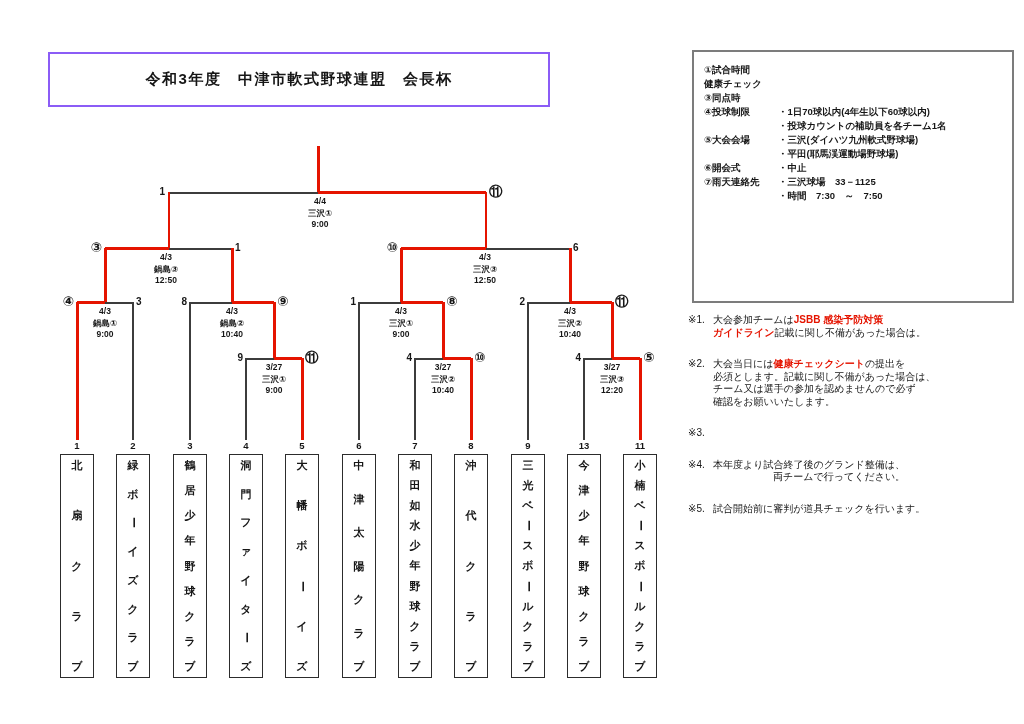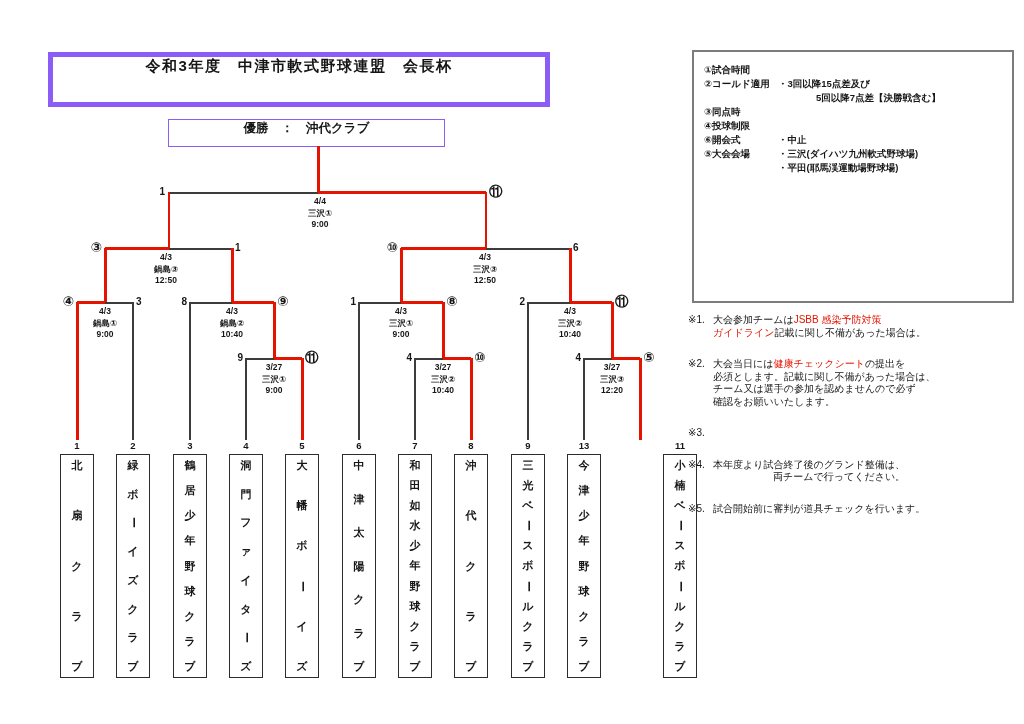--- a/index.html
+++ b/index.html
@@ -1,18 +1,18 @@
 <!DOCTYPE html>
 <html><head>
 <meta charset="utf-8">
 <style>
   html,body{margin:0;padding:0;background:#e9e9e9}
   .page{position:relative;width:1024px;height:724px;background:#ffffff;margin:0 auto;
         font-family:"Liberation Sans","DejaVu Sans",sans-serif;color:#161616;overflow:hidden}
-  .abox{position:absolute;border:5px solid #8b5cf6;display:flex;align-items:flex-start;justify-content:center;box-sizing:border-box}
+  .abox{position:absolute;border:2px solid #8b5cf6;display:flex;align-items:center;justify-content:center;box-sizing:border-box}
   .title-box{left:48px;top:52px;width:502px;height:55px;font-size:15px;font-weight:bold;letter-spacing:1.5px}
   .winner-box{left:168px;top:119px;width:277px;height:28px;font-size:12.5px;font-weight:bold;border-width:1.5px}
   .ln{position:absolute}
   .ln.h{background:#3c3c3c;height:1.5px}
   .ln.h.red{background:#e51400;height:2.5px}
   .ln.v{background:#3c3c3c;width:1.5px}
   .ln.v.red{background:#e51400;width:2.5px}
   .mlabel{position:absolute;transform:translateX(-50%);text-align:center;font-size:8.5px;font-weight:bold;
           line-height:11.5px;white-space:nowrap;background:#fff;padding:0 2px}
   .score{position:absolute;height:14px;line-height:14px;font-weight:bold;font-size:10px;width:30px}
@@ -27,34 +27,31 @@
   .tchar.rot{transform:rotate(90deg)}
   .rules{position:absolute;left:692px;top:50px;width:322px;height:253px;border:2px solid #7c7c7c;
          box-sizing:border-box;padding:11px 6px 6px 10px;font-size:9.5px;font-weight:bold;line-height:14px}
   .rrow{display:flex;align-items:flex-start}
   .rlabel{width:74px;flex:none}
   .rtext{white-space:pre-line}
   .notes{position:absolute;left:688px;top:314px;width:334px;font-size:10px;line-height:12.5px}
   .note{display:flex;margin-bottom:19px}
   .nno{width:25px;flex:none}
   .ntext{white-space:pre-line}
-  .red-t{color:#e51400;font-weight:normal}
+  .red-t{color:#e51400;font-weight:bold}
 </style>
 </head>
 <body>
 
 <div class="page">
 
   <div class="abox title-box">
     <span>令和3年度　中津市軟式野球連盟　会長杯</span>
   </div>
 
-  <div class="abox winner-box">
-    <span>優勝　：　沖代クラブ</span>
-  </div>
 
   <div id="lines">
       <div class="ln h" style="left: 168px; top: 192px; width: 150px;"></div>
       <div class="ln h red" style="left: 318px; top: 191px; width: 168px;"></div>
       <div class="ln h red" style="left: 105px; top: 247px; width: 64px;"></div>
       <div class="ln h" style="left: 169px; top: 248px; width: 63px;"></div>
       <div class="ln h red" style="left: 401px; top: 247px; width: 85px;"></div>
       <div class="ln h" style="left: 486px; top: 248px; width: 84px;"></div>
       <div class="ln h red" style="left: 77px; top: 301px; width: 28px;"></div>
       <div class="ln h" style="left: 105px; top: 302px; width: 28px;"></div>
@@ -288,21 +285,21 @@
           <span class="tchar">津</span>
           <span class="tchar">少</span>
           <span class="tchar">年</span>
           <span class="tchar">野</span>
           <span class="tchar">球</span>
           <span class="tchar">ク</span>
           <span class="tchar">ラ</span>
           <span class="tchar">ブ</span>
         </div>
       </div>
-      <div class="team" style="left: 623px; margin-left: 40px;">
+      <div class="team" style="left: 623px;">
         <div class="seed">11</div>
         <div class="tbox">
           <span class="tchar">小</span>
           <span class="tchar">楠</span>
           <span class="tchar">ベ</span>
           <span class="tchar rot">ー</span>
           <span class="tchar">ス</span>
           <span class="tchar">ボ</span>
           <span class="tchar rot">ー</span>
           <span class="tchar">ル</span>
@@ -311,38 +308,43 @@
           <span class="tchar">ブ</span>
         </div>
       </div>
     </div>
 
   <div class="rules" id="rules">
       <div class="rrow">
         <div class="rlabel">①試合時間</div>
       </div>
       <div class="rrow">
-        <div class="rlabel">②コールド適用</div>
-        <div class="rtext">・3回以降15点差及び
-　　　　5回以降7点差【決勝戦含む】</div>
+        <div class="rlabel">健康チェック</div>
       </div>
       <div class="rrow">
         <div class="rlabel">③同点時</div>
       </div>
       <div class="rrow">
         <div class="rlabel">④投球制限</div>
-      </div>
-      <div class="rrow">
-        <div class="rlabel">⑥開会式</div>
-        <div class="rtext">・中止</div>
+        <div class="rtext">・1日70球以内(4年生以下60球以内)
+・投球カウントの補助員を各チーム1名</div>
       </div>
       <div class="rrow">
         <div class="rlabel">⑤大会会場</div>
         <div class="rtext">・三沢(ダイハツ九州軟式野球場)
 ・平田(耶馬渓運動場野球場)</div>
+      </div>
+      <div class="rrow">
+        <div class="rlabel">⑥開会式</div>
+        <div class="rtext">・中止</div>
+      </div>
+      <div class="rrow">
+        <div class="rlabel">⑦雨天連絡先</div>
+        <div class="rtext">・三沢球場　33－1125
+・時間　7:30　～　7:50</div>
       </div>
     </div>
 
   <div class="notes" id="notes">
       <div class="note">
         <div class="nno">※1.</div>
         <div class="ntext"><span>大会参加チームは</span><span class="red-t">JSBB 感染予防対策</span><span>
 </span><span class="red-t">ガイドライン</span><span>記載に関し不備があった場合は。</span></div>
       </div>
       <div class="note">

